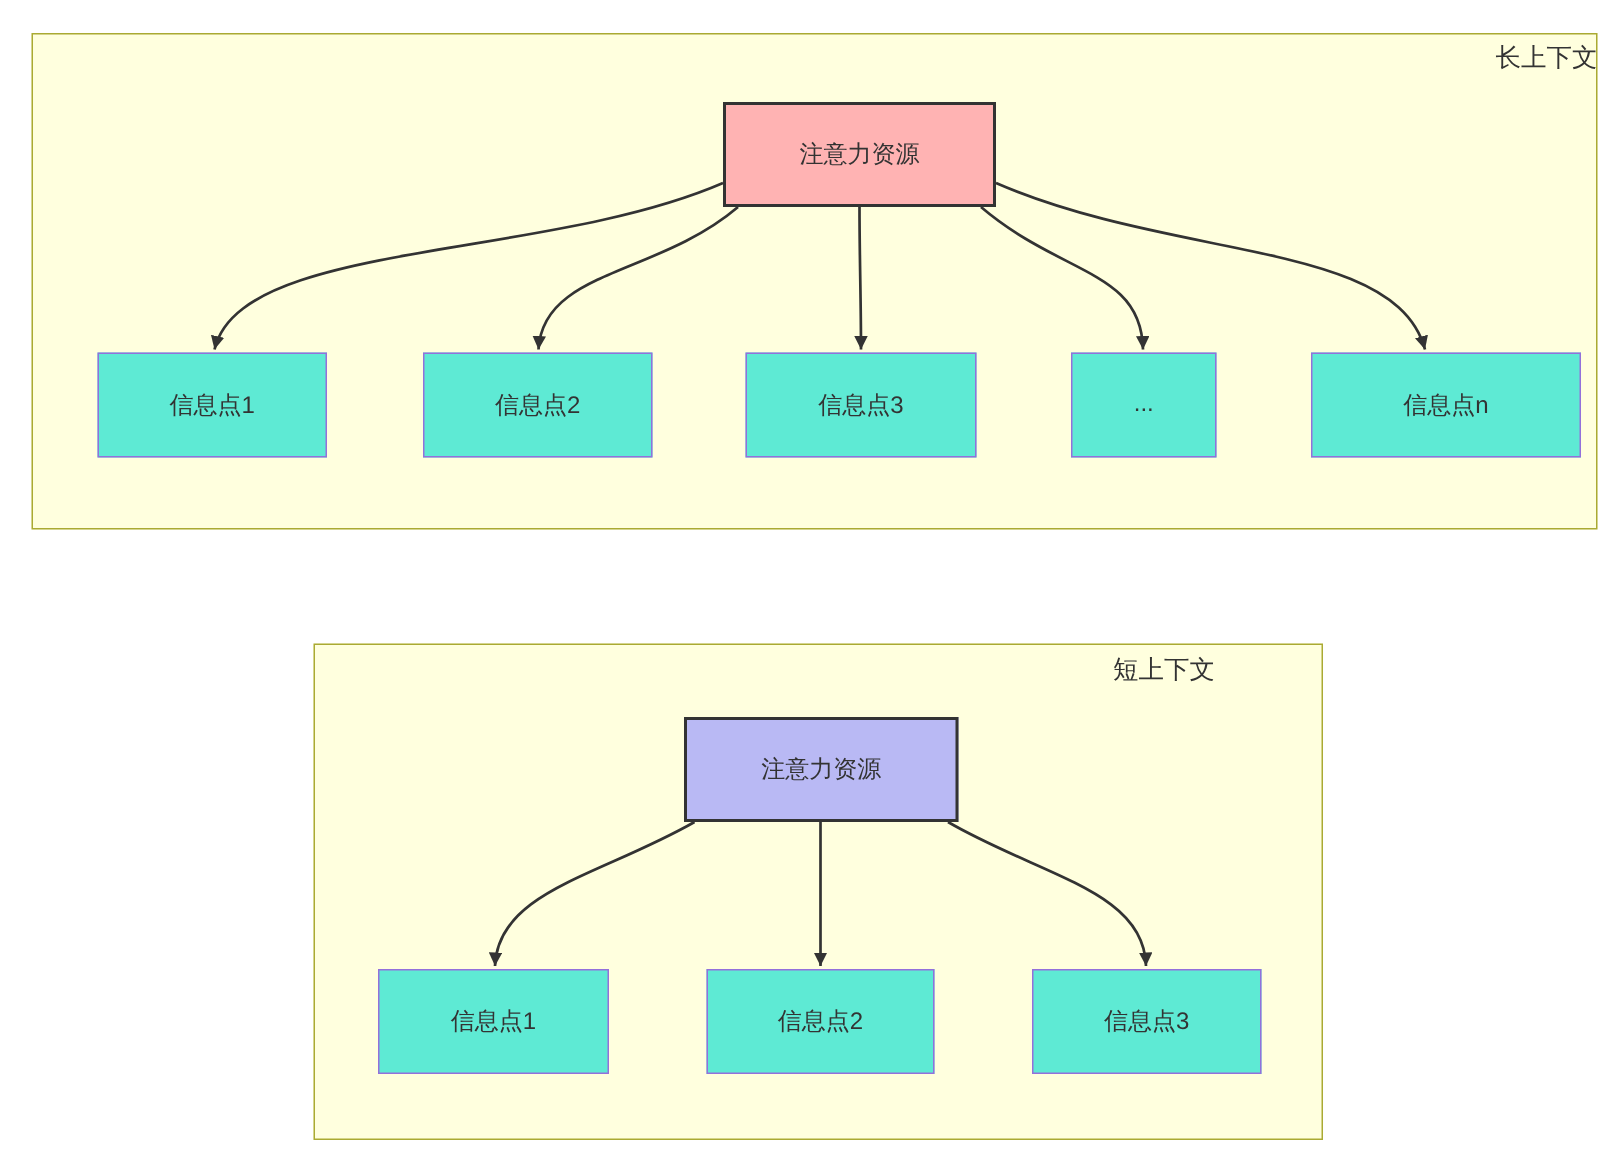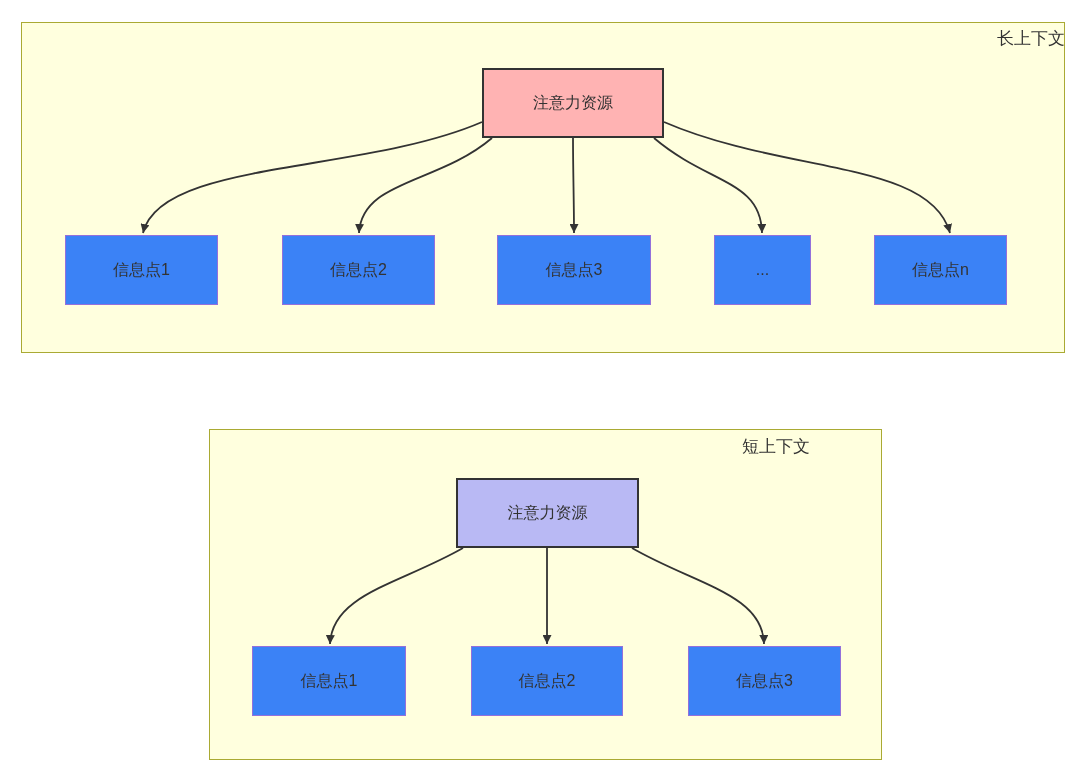--- a/index.html
+++ b/index.html
@@ -39,21 +39,21 @@
     font-size: 16px;
     color: #333333;
     text-align: right;
   }
   .root-node {
     border: 2px solid #333333;
   }
   .root-pink { background: #ffb3b3; }
   .root-blue { background: #b9b9f4; }
   .info-node {
-    background: #3b82f6;
+    background: #5eead4;
     border: 1px solid #9370db;
   }
   svg.edges {
     position: absolute;
     left: 0;
     top: 0;
     pointer-events: none;
   }
   svg.edges path.edge {
     fill: none;
@@ -81,21 +81,21 @@
     <path class="edge" d="M654,138 C708,184 761,180 762,233" marker-end="url(#arrowhead)"></path>
     <path class="edge" d="M664,122 C784,174 930,160 950,233" marker-end="url(#arrowhead)"></path>
   </svg>
 
   <div class="node root-node root-pink" style="left:482px; top:68px; width:182px; height:70px;">注意力资源</div>
 
   <div class="node info-node" style="left:65px; top:235px; width:153px; height:70px;">信息点1</div>
   <div class="node info-node" style="left:282px; top:235px; width:153px; height:70px;">信息点2</div>
   <div class="node info-node" style="left:497px; top:235px; width:154px; height:70px;">信息点3</div>
   <div class="node info-node" style="left:714px; top:235px; width:97px; height:70px;">...</div>
-  <div class="node info-node" style="left:874px; top:235px; width:133px; height:70px;">信息点n</div>
+  <div class="node info-node" style="left:874px; top:235px; width:180px; height:70px;">信息点n</div>
 
   <div class="cluster" style="left:209px; top:429px; width:673px; height:331px;"></div>
   <div class="cluster-title" style="top:435px; left:209px; width:601px;font-family:Liberation Serif, serif;">短上下文</div>
 
   <svg class="edges" width="1080" height="774" viewBox="0 0 1080 774">
     <path class="edge" d="M463,548 C400,584 332,594 330,644" marker-end="url(#arrowhead)"></path>
     <path class="edge" d="M547,548 C547,582 547,612 547,644" marker-end="url(#arrowhead)"></path>
     <path class="edge" d="M632,548 C694,584 763,594 764,644" marker-end="url(#arrowhead)"></path>
   </svg>
 

